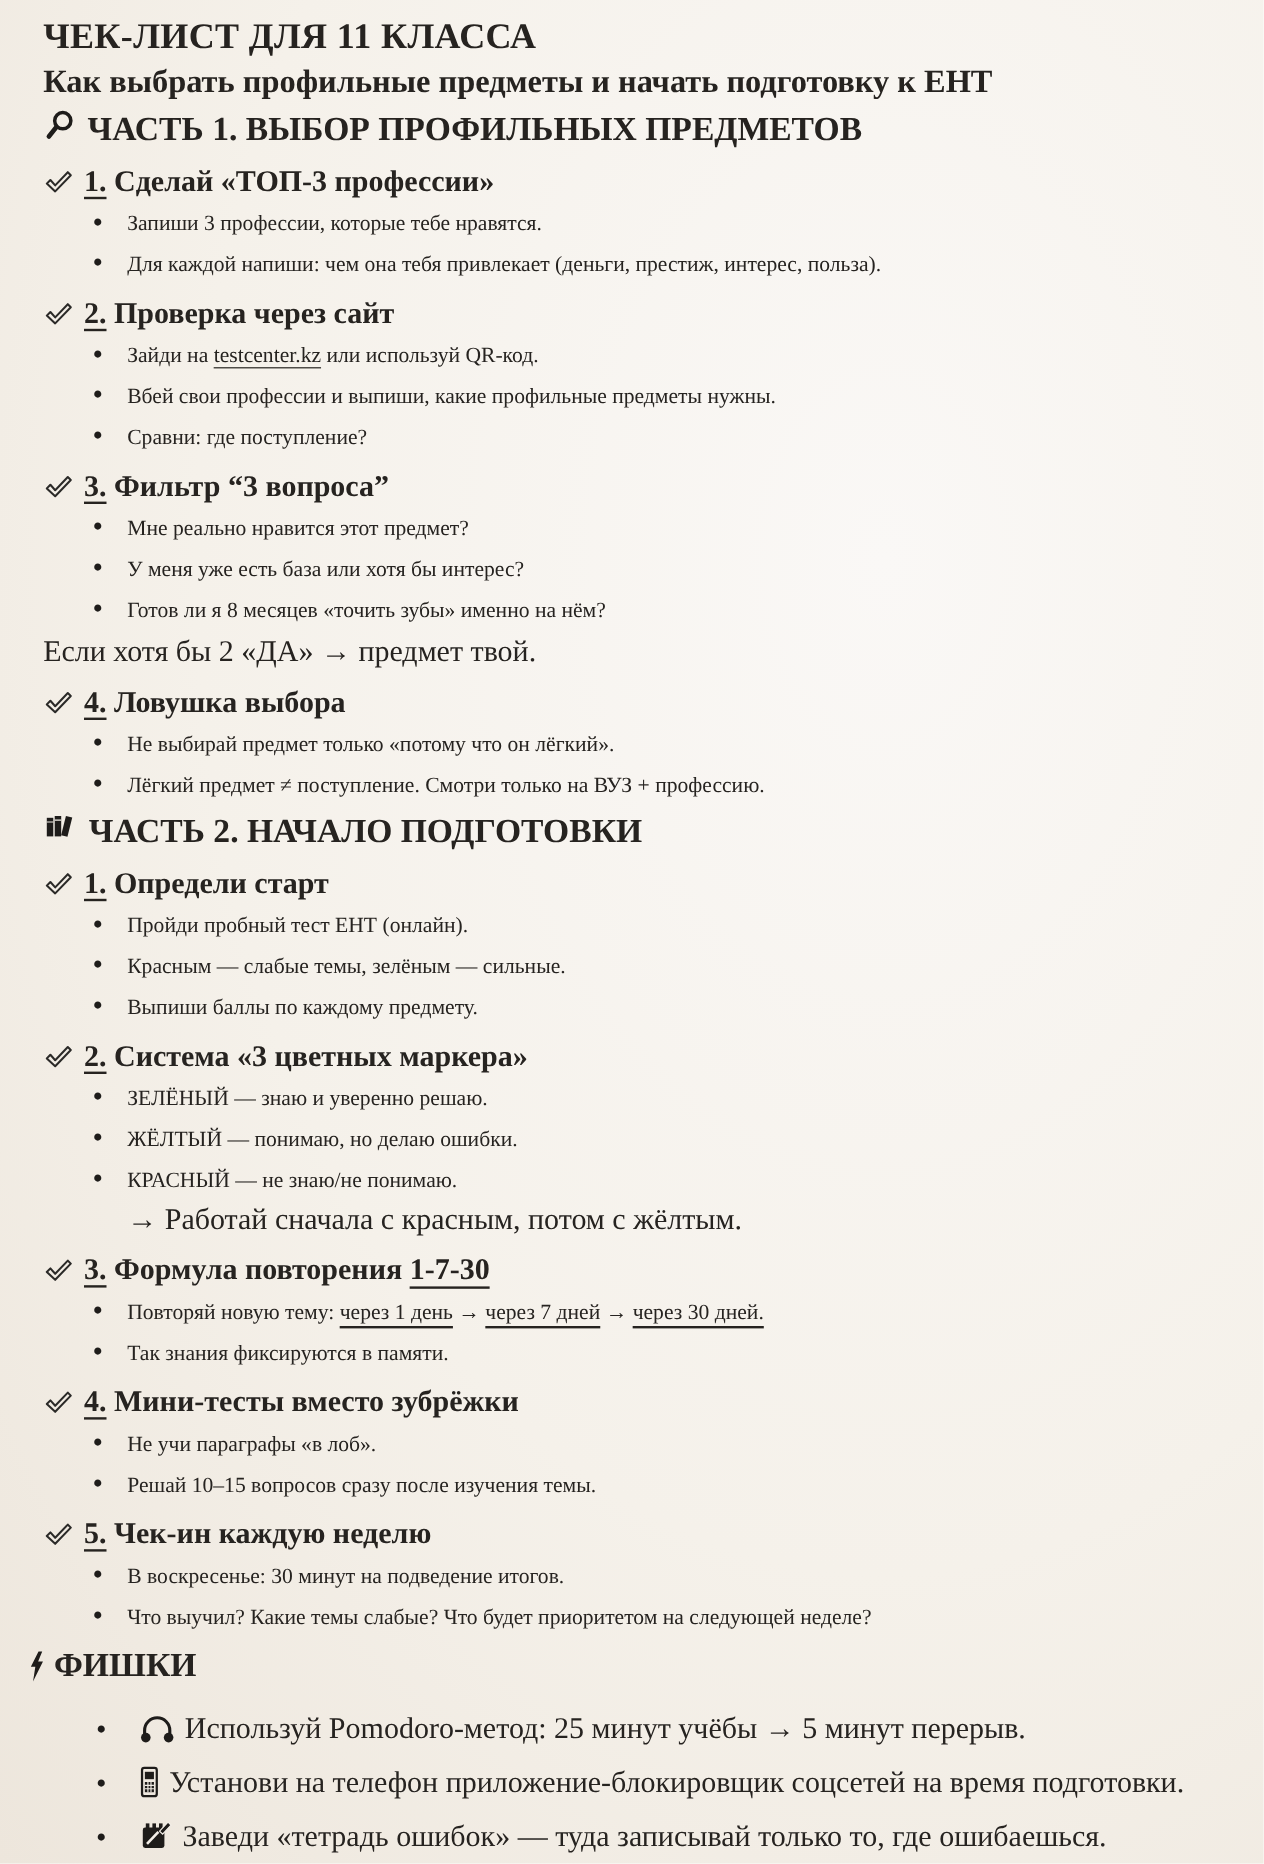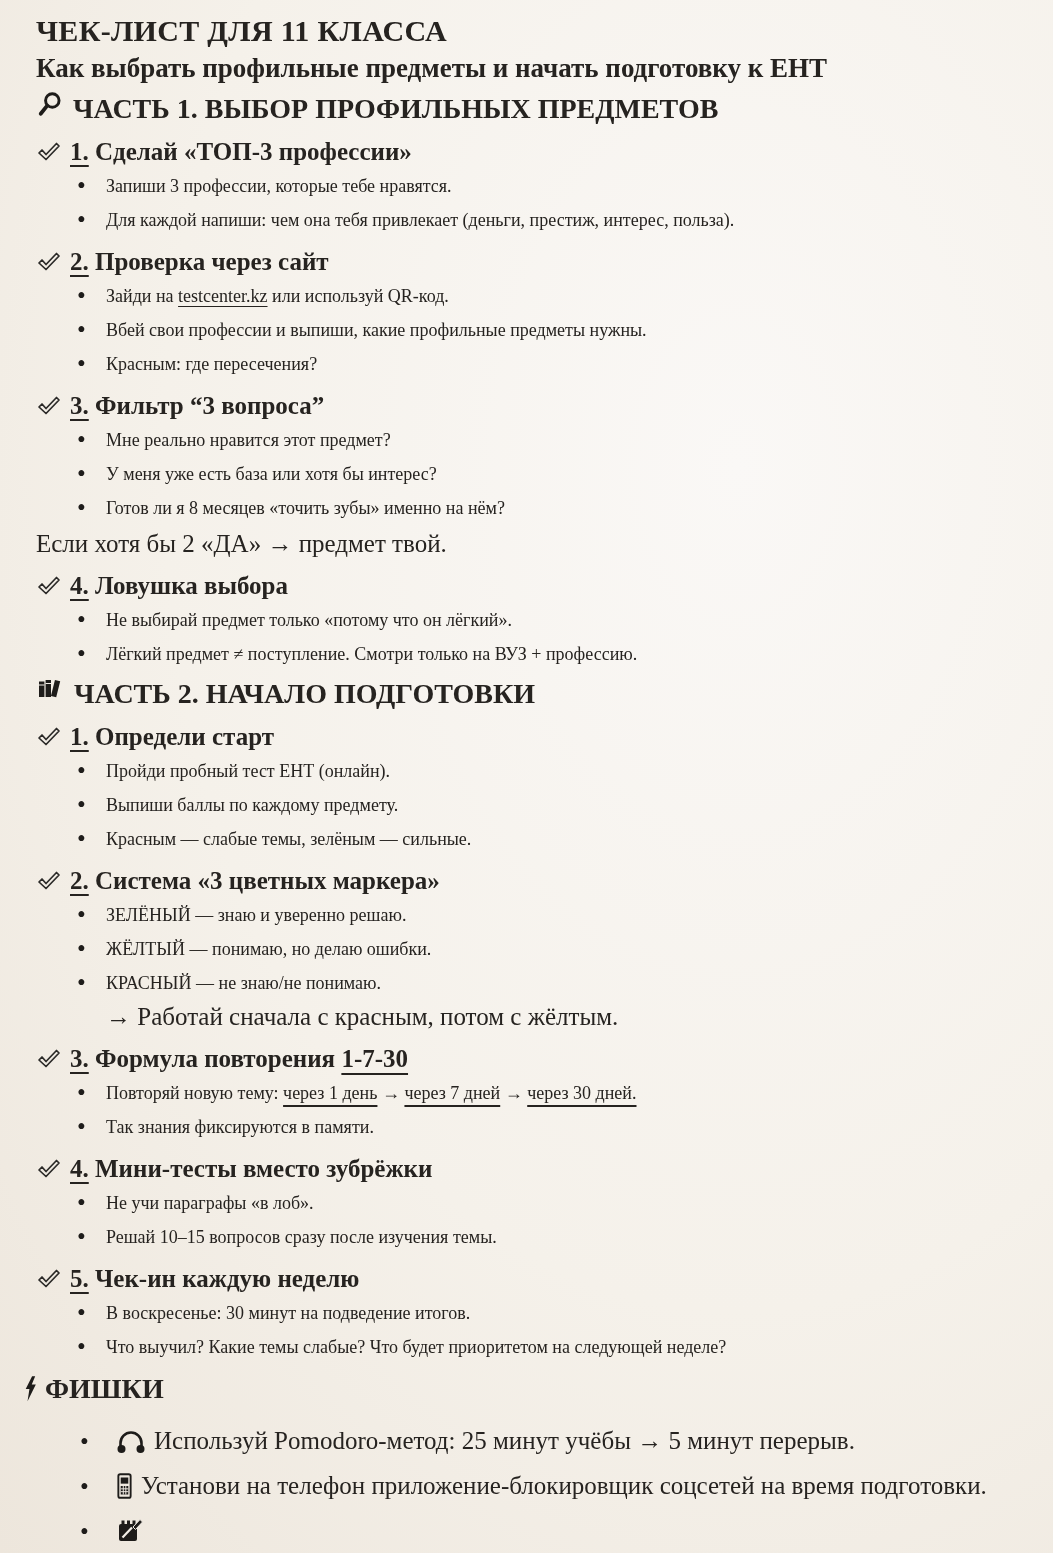--- a/index.html
+++ b/index.html
@@ -69,21 +69,21 @@
           <path d="M2.5 12 L5.5 9 L9.5 13.5 L20 2.5 L22.5 5 L9.5 18.5 Z" fill="none" stroke="#2b2a28" stroke-width="1.7" stroke-linejoin="round"></path>
         </svg>
     </span>
     <span><span class="num">2.</span> <span>Проверка через сайт</span></span>
   </div>
   <ul class="bullets">
     <li>
       <span>Зайди на </span><span class="link">testcenter.kz</span><span> или используй QR-код.</span>
     </li>
     <li><span>Вбей свои профессии и выпиши, какие профильные предметы нужны.</span></li>
-    <li><span>Красным: где пересечения?</span></li>
+    <li><span>Сравни: где поступление?</span></li>
   </ul>
 
   <div class="item-h">
     <span class="check">
       <svg width="25" height="24" viewBox="0 0 24 24">
           <path d="M2.5 12 L5.5 9 L9.5 13.5 L20 2.5 L22.5 5 L9.5 18.5 Z" fill="none" stroke="#2b2a28" stroke-width="1.7" stroke-linejoin="round"></path>
         </svg>
     </span>
     <span><span class="num">3.</span> <span>Фильтр “3 вопроса”</span></span>
   </div>
@@ -125,22 +125,22 @@
   <div class="item-h">
     <span class="check">
       <svg width="25" height="24" viewBox="0 0 24 24">
           <path d="M2.5 12 L5.5 9 L9.5 13.5 L20 2.5 L22.5 5 L9.5 18.5 Z" fill="none" stroke="#2b2a28" stroke-width="1.7" stroke-linejoin="round"></path>
         </svg>
     </span>
     <span><span class="num">1.</span> <span>Определи старт</span></span>
   </div>
   <ul class="bullets">
     <li><span>Пройди пробный тест ЕНТ (онлайн).</span></li>
+    <li><span>Красным — слабые темы, зелёным — сильные.</span></li>
     <li><span>Выпиши баллы по каждому предмету.</span></li>
-    <li><span>Красным — слабые темы, зелёным — сильные.</span></li>
   </ul>
 
   <div class="item-h">
     <span class="check">
       <svg width="25" height="24" viewBox="0 0 24 24">
           <path d="M2.5 12 L5.5 9 L9.5 13.5 L20 2.5 L22.5 5 L9.5 18.5 Z" fill="none" stroke="#2b2a28" stroke-width="1.7" stroke-linejoin="round"></path>
         </svg>
     </span>
     <span><span class="num">2.</span> <span>Система «3 цветных маркера»</span></span>
   </div>
@@ -226,21 +226,21 @@
     <li>
       <span class="ticon">
         <svg width="28" height="28" viewBox="0 0 28 28">
             <rect x="3" y="7" width="18" height="17" rx="2" fill="#1e1c1a"></rect>
             <rect x="5.5" y="3.5" width="3" height="4" fill="#1e1c1a"></rect>
             <rect x="11" y="3.5" width="3" height="4" fill="#1e1c1a"></rect>
             <rect x="16.5" y="3.5" width="3" height="4" fill="#1e1c1a"></rect>
             <line x1="6.5" y1="20.5" x2="16" y2="10.5" stroke="#f4efe8" stroke-width="2.2"></line>
             <polygon points="17,10 24,2.5 26.5,5 19.5,12.5" fill="#1e1c1a" stroke="#f4efe8" stroke-width="1"></polygon>
           </svg>
-      </span>
+      </span><span>Заведи «тетрадь ошибок» — туда записывай только то, где ошибаешься.</span>
     </li>
     <li>
       <span class="ticon">
         <svg width="26" height="27" viewBox="0 0 26 27">
             <circle cx="13" cy="15" r="10" fill="none" stroke="#1e1c1a" stroke-width="2"></circle>
             <rect x="11.3" y="1.5" width="3.4" height="3" fill="#1e1c1a"></rect>
             <line x1="13" y1="15" x2="13" y2="8.5" stroke="#1e1c1a" stroke-width="2"></line>
             <line x1="13" y1="15" x2="17.5" y2="12" stroke="#1e1c1a" stroke-width="2"></line>
           </svg>
       </span><span>Делай пробный ЕНТ раз в месяц — видно реальный прогресс.</span>

